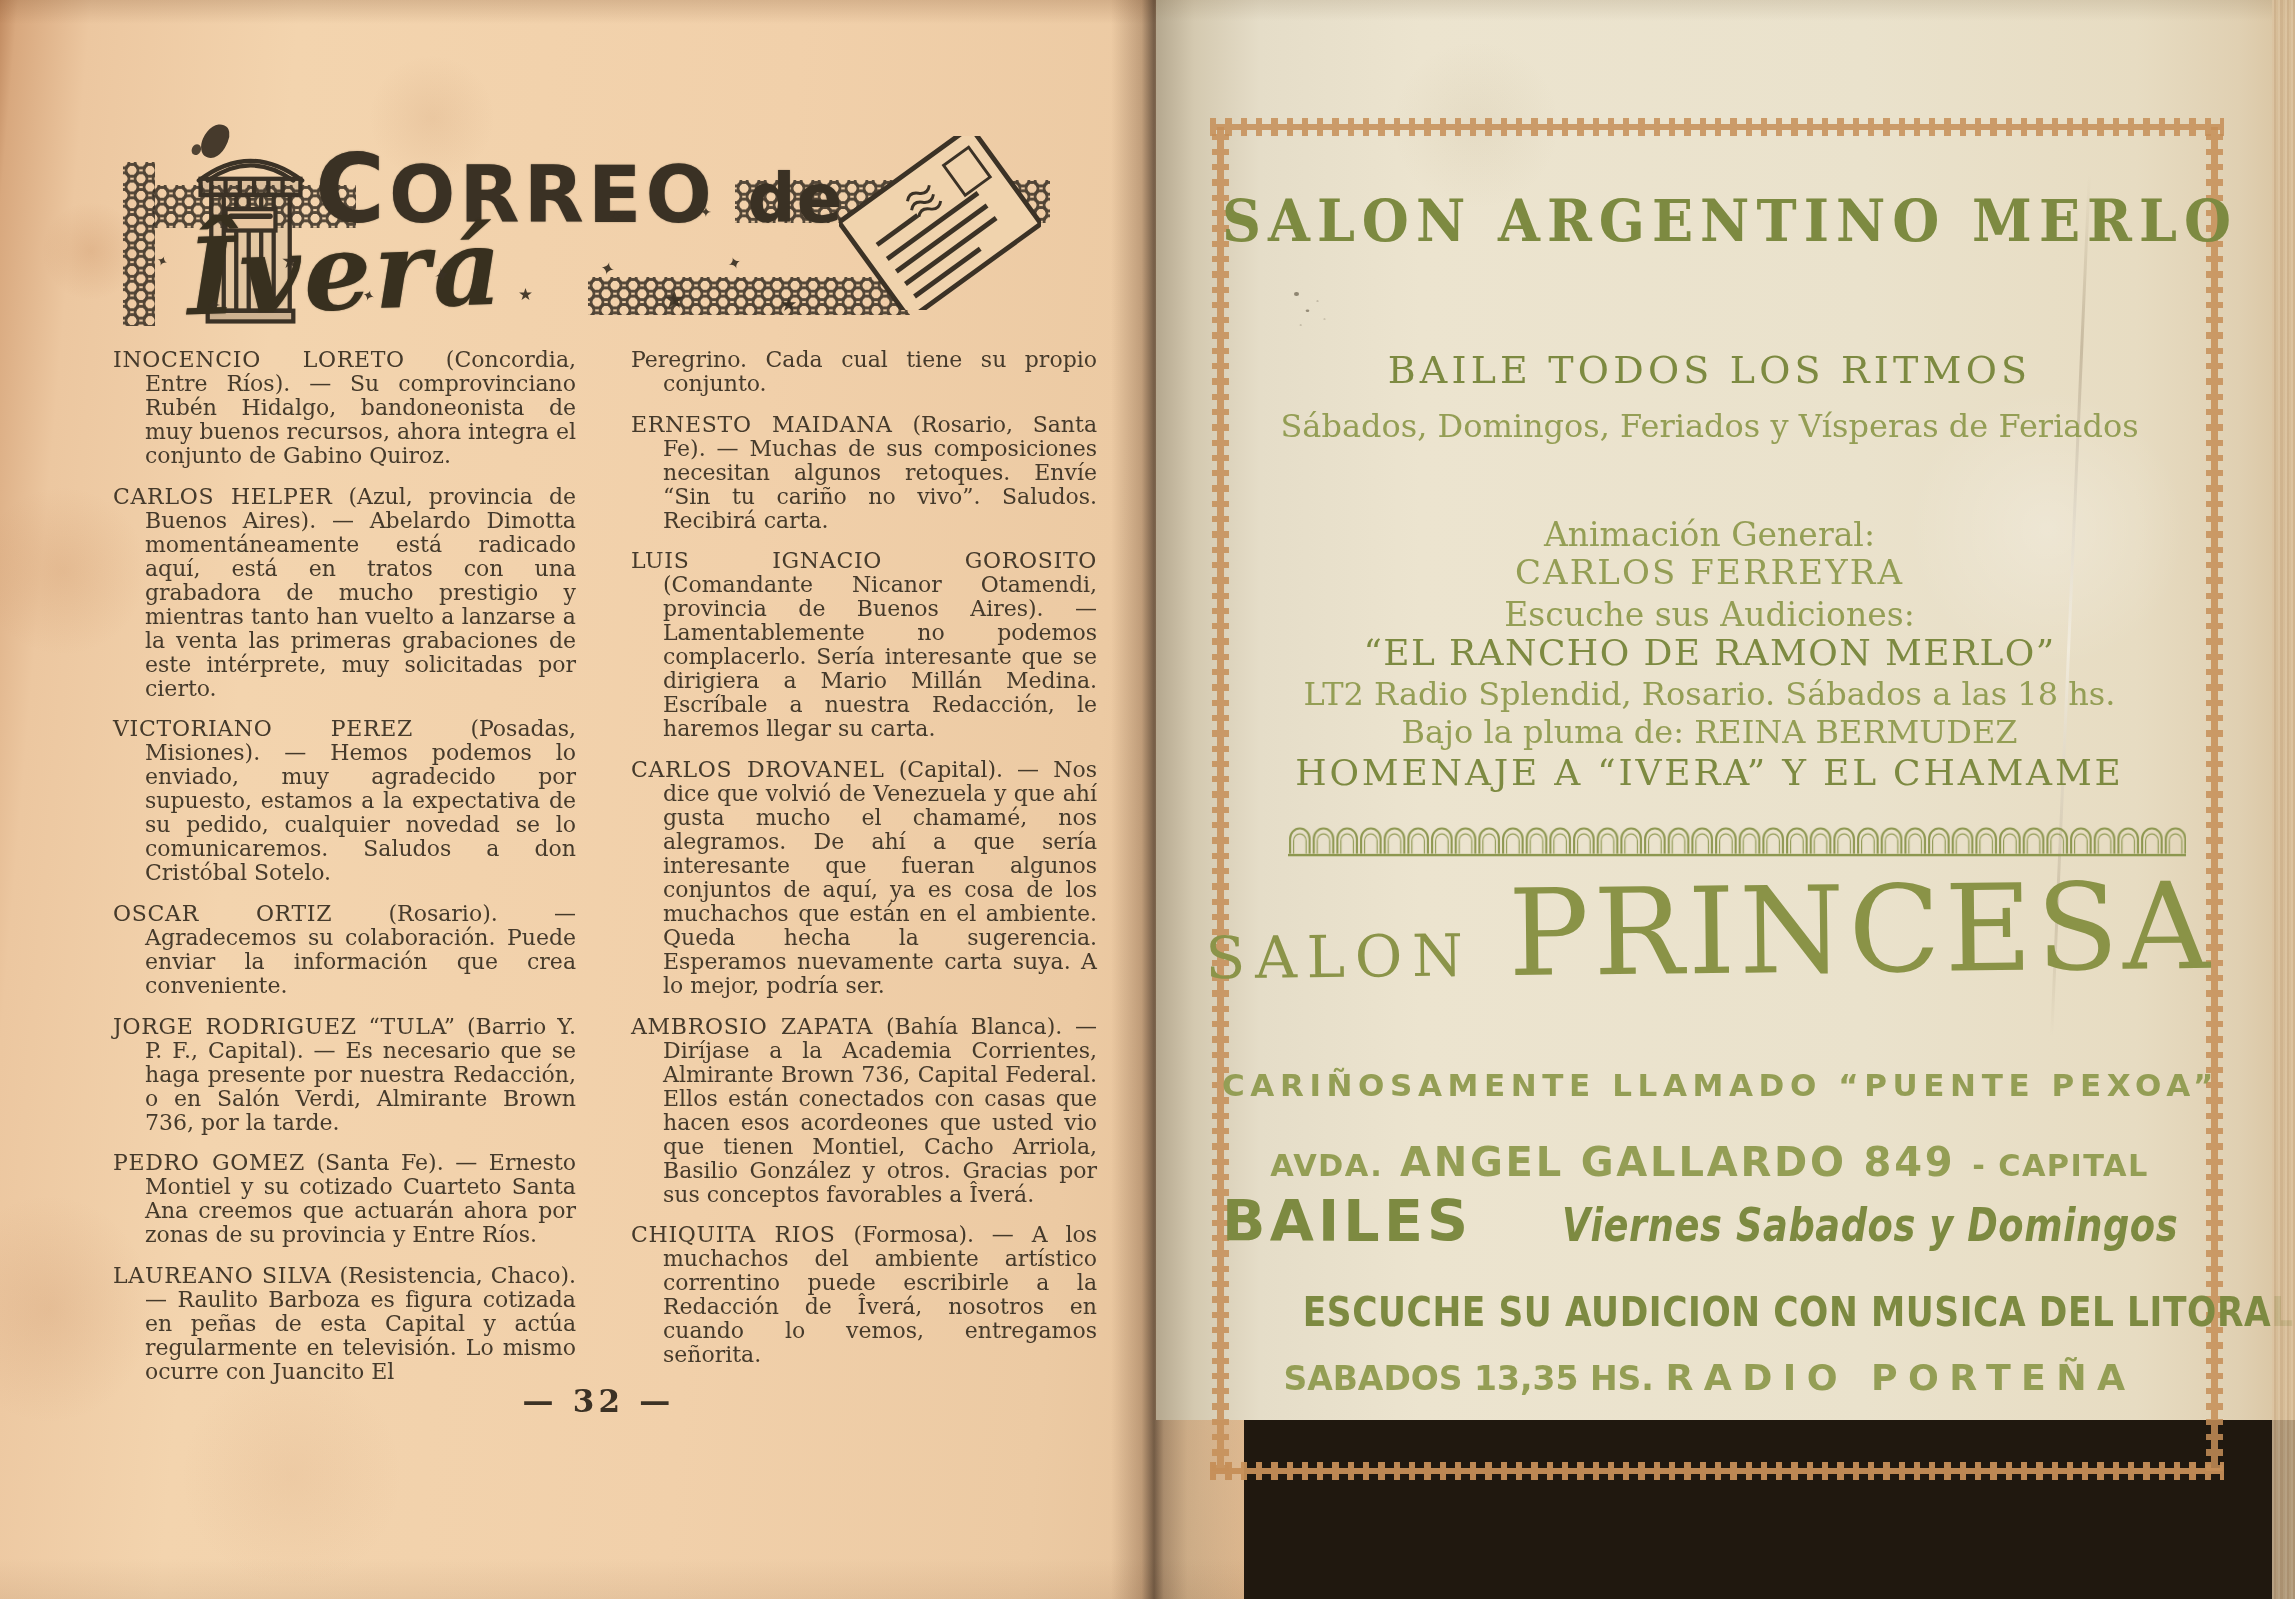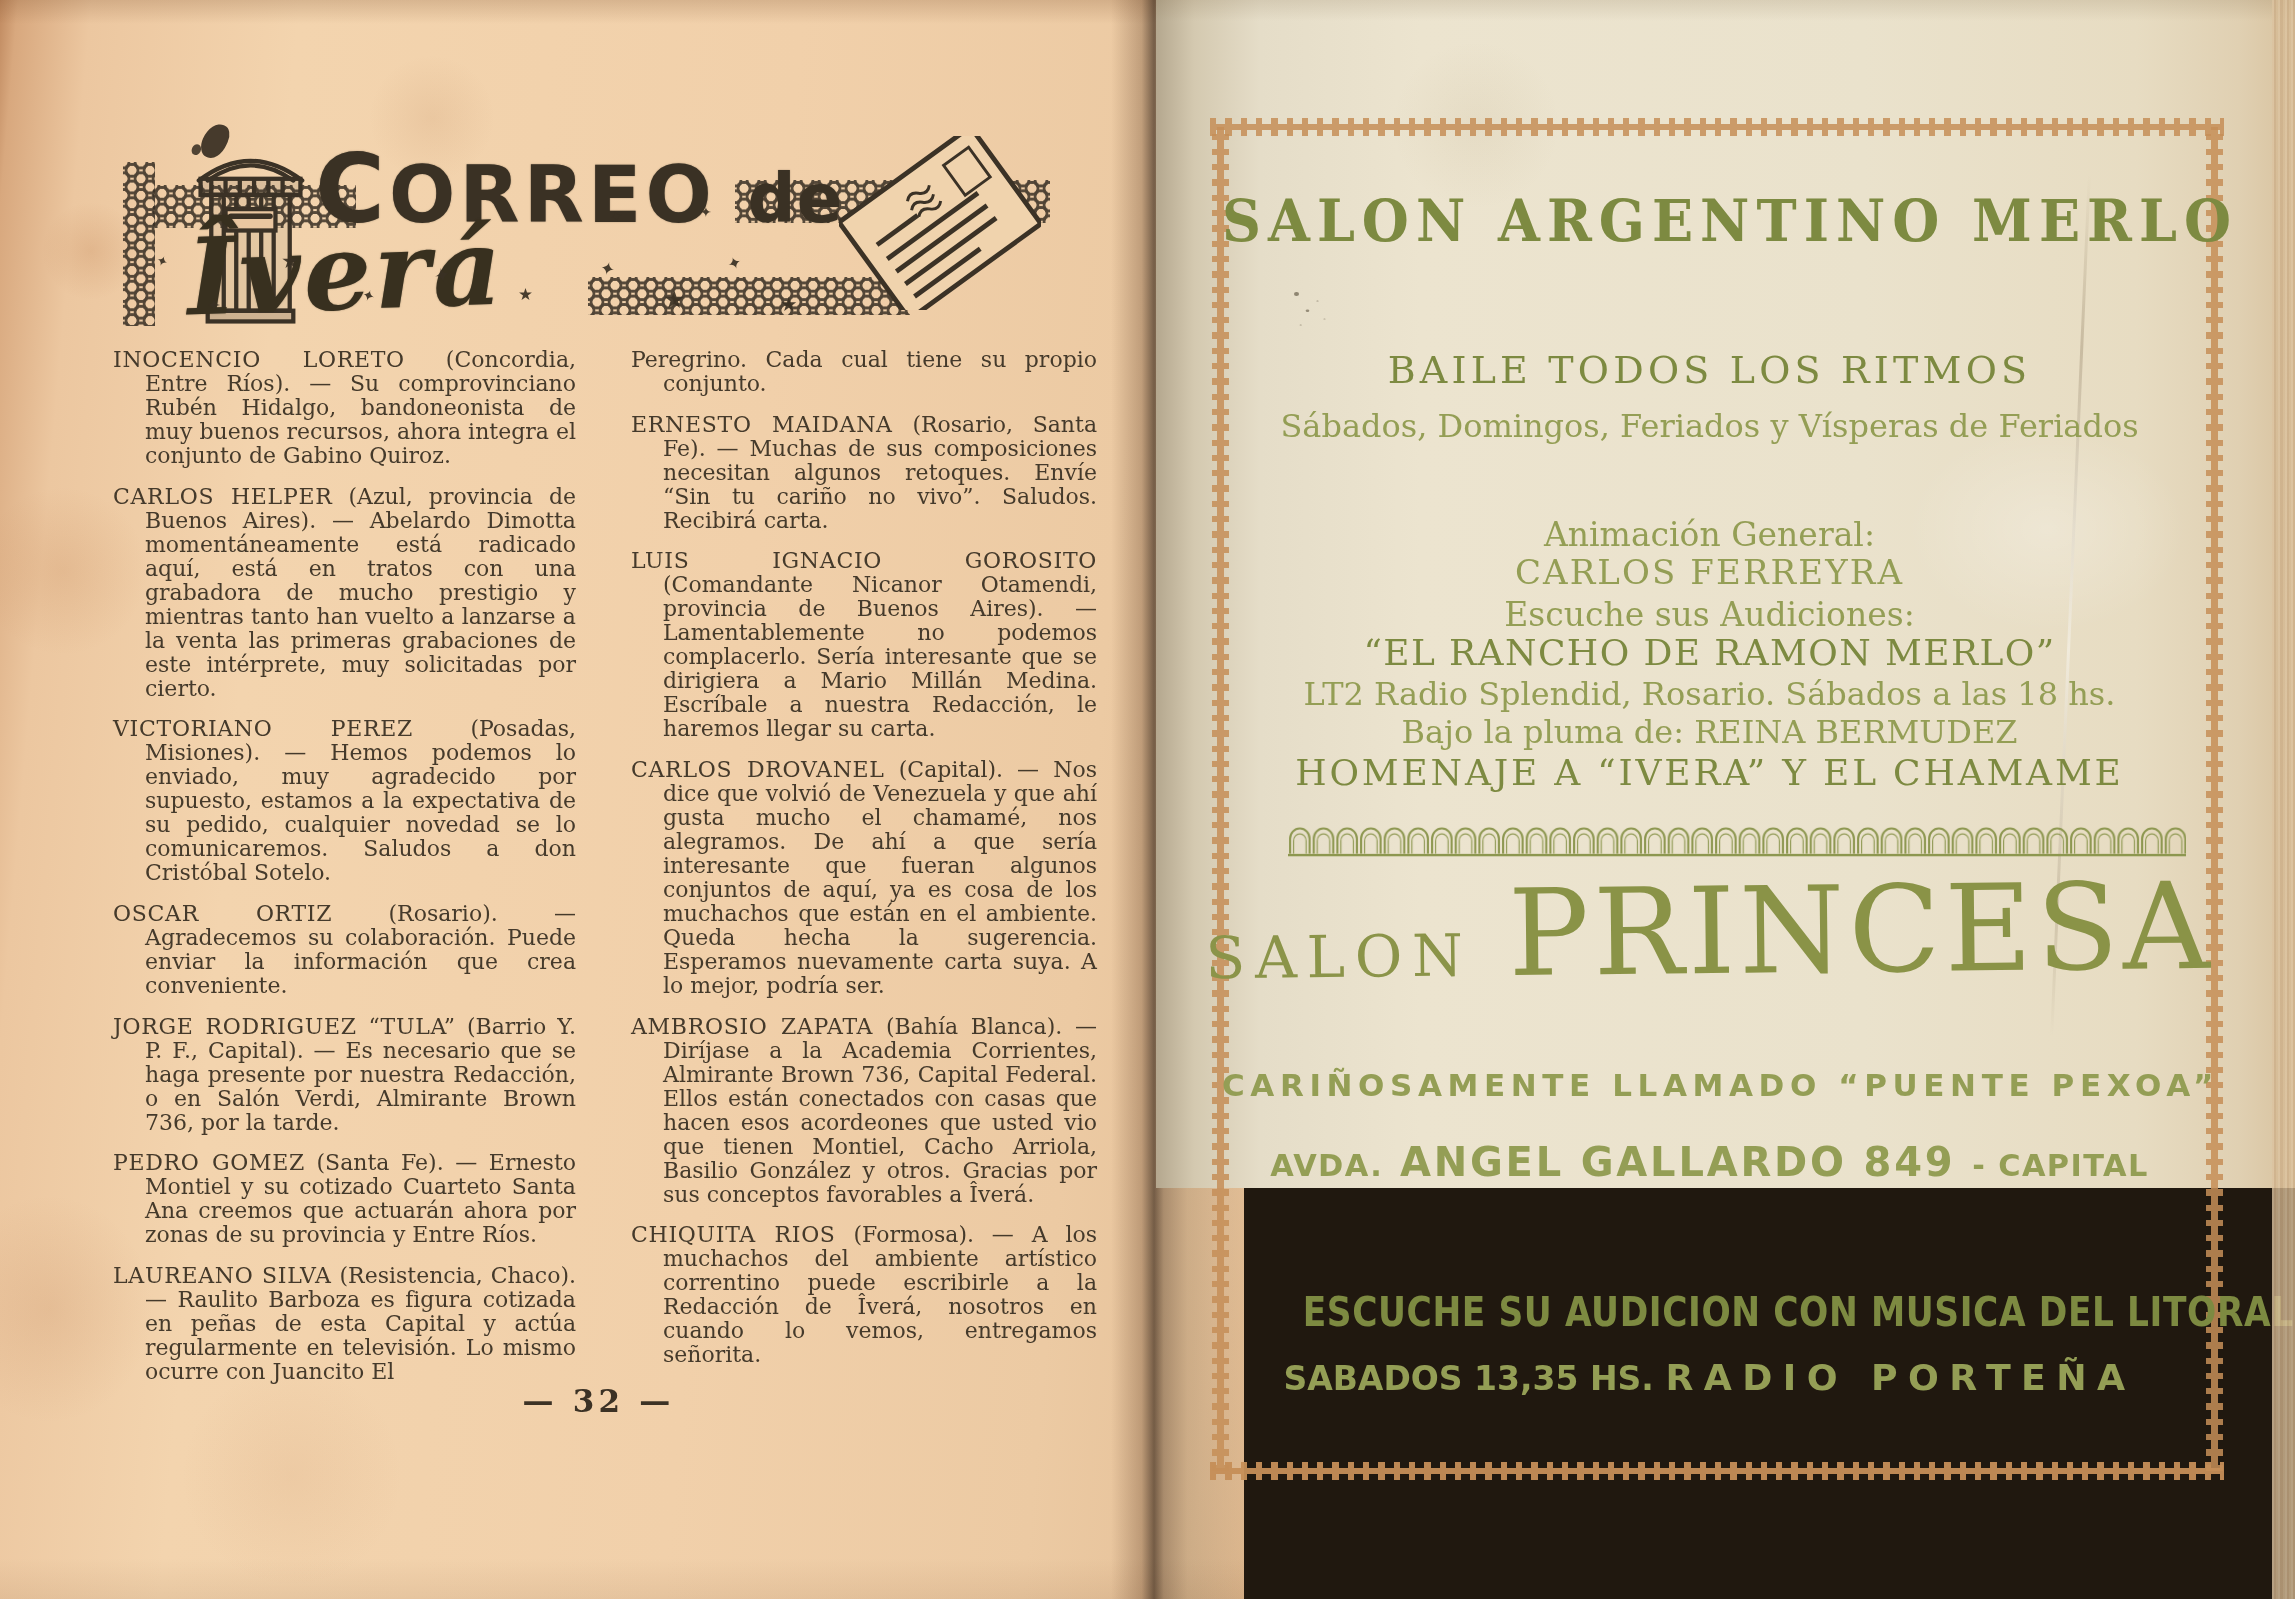--- a/index.html
+++ b/index.html
@@ -66,21 +66,21 @@
   .pageno{position:absolute;left:480px;top:1383px;width:237px;text-align:center;
           font-family:var(--serif);font-weight:bold;font-size:31px;color:#3c3225;letter-spacing:4.2px;}
 
   
   .gutter{position:absolute;left:1111px;top:0;width:139px;height:1600px;
     background:linear-gradient(90deg, rgba(90,55,30,0) 0%, rgba(90,55,30,.30) 22%,
       rgba(45,28,16,.62) 31%, rgba(70,50,32,.38) 38%, rgba(110,90,62,.22) 55%, rgba(110,90,62,0) 100%);}
 
   
   .page-right{
-    position:absolute;left:1156px;top:0;width:1140px;height:1188px;
+    position:absolute;left:1156px;top:0;width:1140px;height:1420px;
     background-color:#eae2cc;
     background-image:
       radial-gradient(circle at 320px 125px, rgba(150,120,70,.08), transparent 84px),
       radial-gradient(ellipse at 891px 529px, rgba(255,255,255,.25), transparent 139px),
       radial-gradient(circle at 230px 1532px, rgba(150,110,60,.08), transparent 111px),
       linear-gradient(180deg, rgba(110,85,50,.14) 0px, rgba(110,85,50,0) 21px),
       linear-gradient(90deg,#b4a78e 0px,#d4c9b0 38px,#e5ddc8 104px,#ece4cf 265px,#eae2cc 62%,#e7dcc2 86%,#e0d0b2 95%,#d8c29e 100%);
   }
   .b{position:absolute;opacity:.85;}
   .b-top,.b-bottom{height:18px;
@@ -274,20 +274,23 @@
     <div class="rline princesa-row">
       <span class="princesa-salon">SALON</span>
       <span class="princesa-name">PRINCESA</span>
     </div>
     <div class="rline rg cg2 princesa-l1">CARIÑOSAMENTE LLAMADO “PUENTE PEXOA”</div>
     <div class="rline rg cg2 princesa-l2">
       <span class="small">AVDA.</span>
       <span>ANGEL GALLARDO 849</span>
       <span class="small">- CAPITAL</span>
     </div>
+    <div class="rline cg1 bailes-row">
+      <span class="bailes-word">BAILES</span><span class="bailes-days">Viernes Sabados y Domingos</span>
+    </div>
     <div class="rline cg1 princesa-l3">
       <span class="cond">ESCUCHE SU AUDICION CON MUSICA DEL LITORAL</span>
     </div>
     <div class="rline rg cg2 princesa-l4">
       <span>SABADOS 13,35 HS.</span>
       <span class="wide">RADIO PORTEÑA</span>
     </div>
 
     <div class="fore-edge"></div>
   </div>

